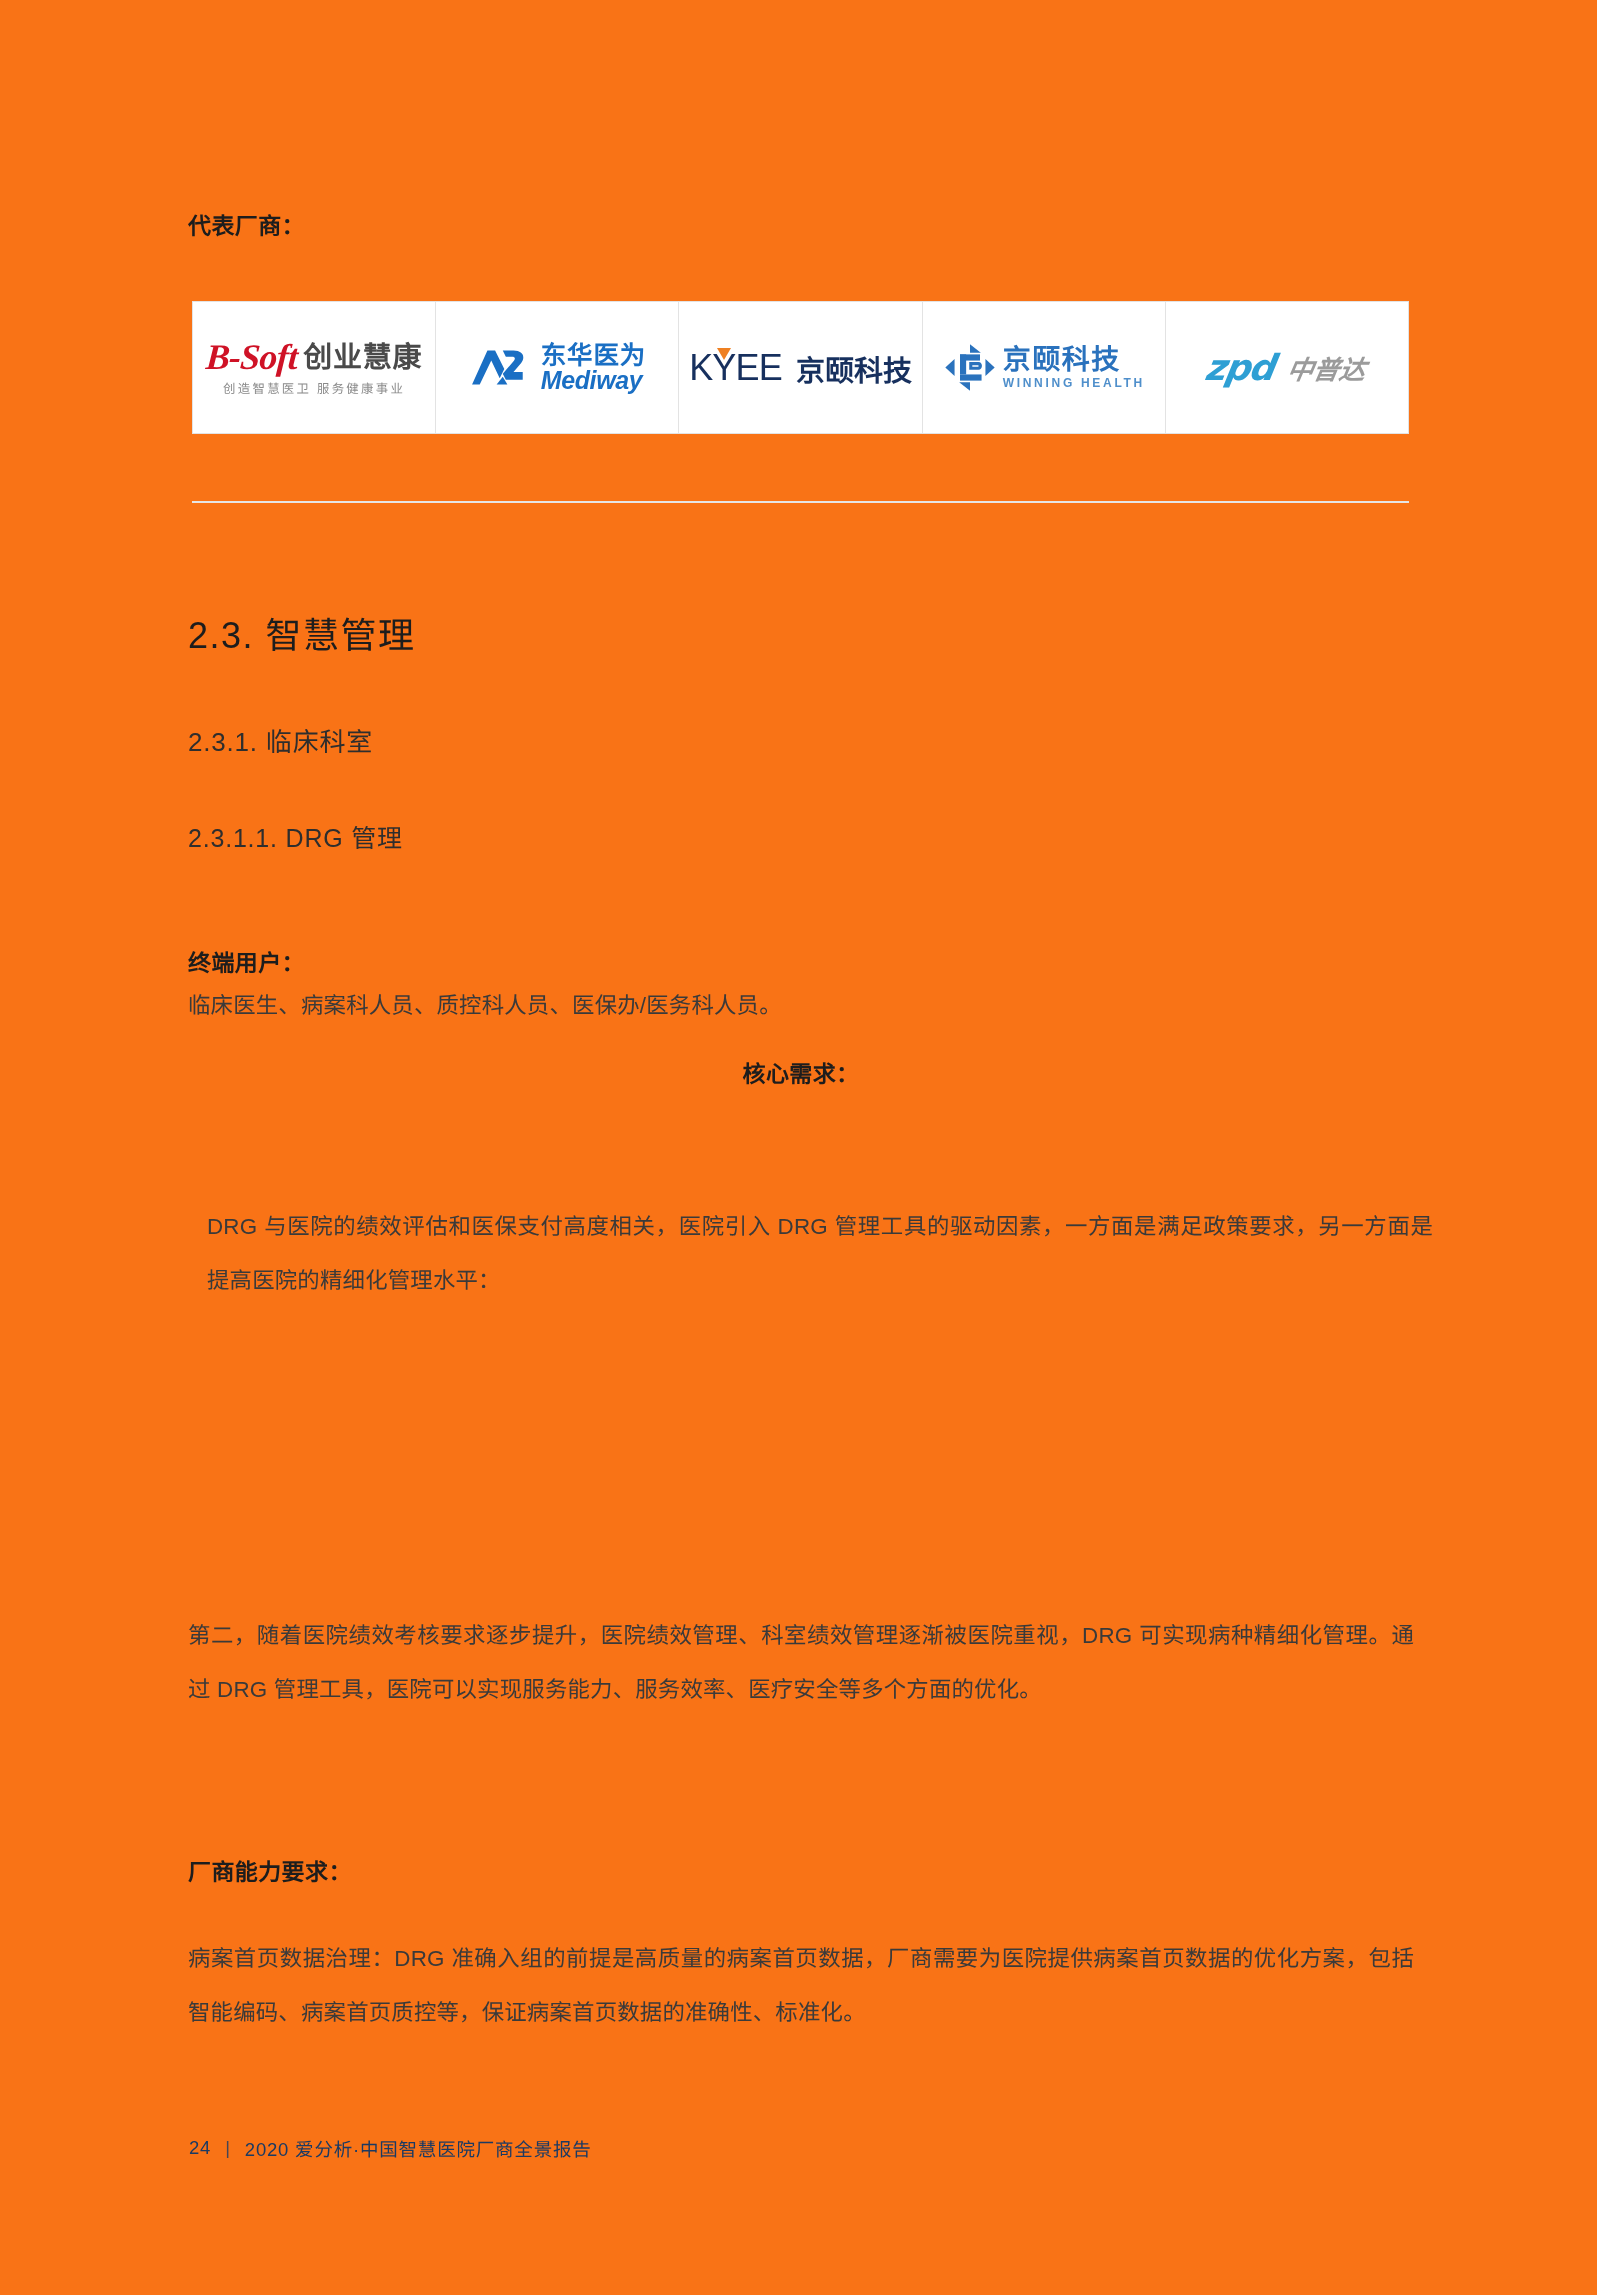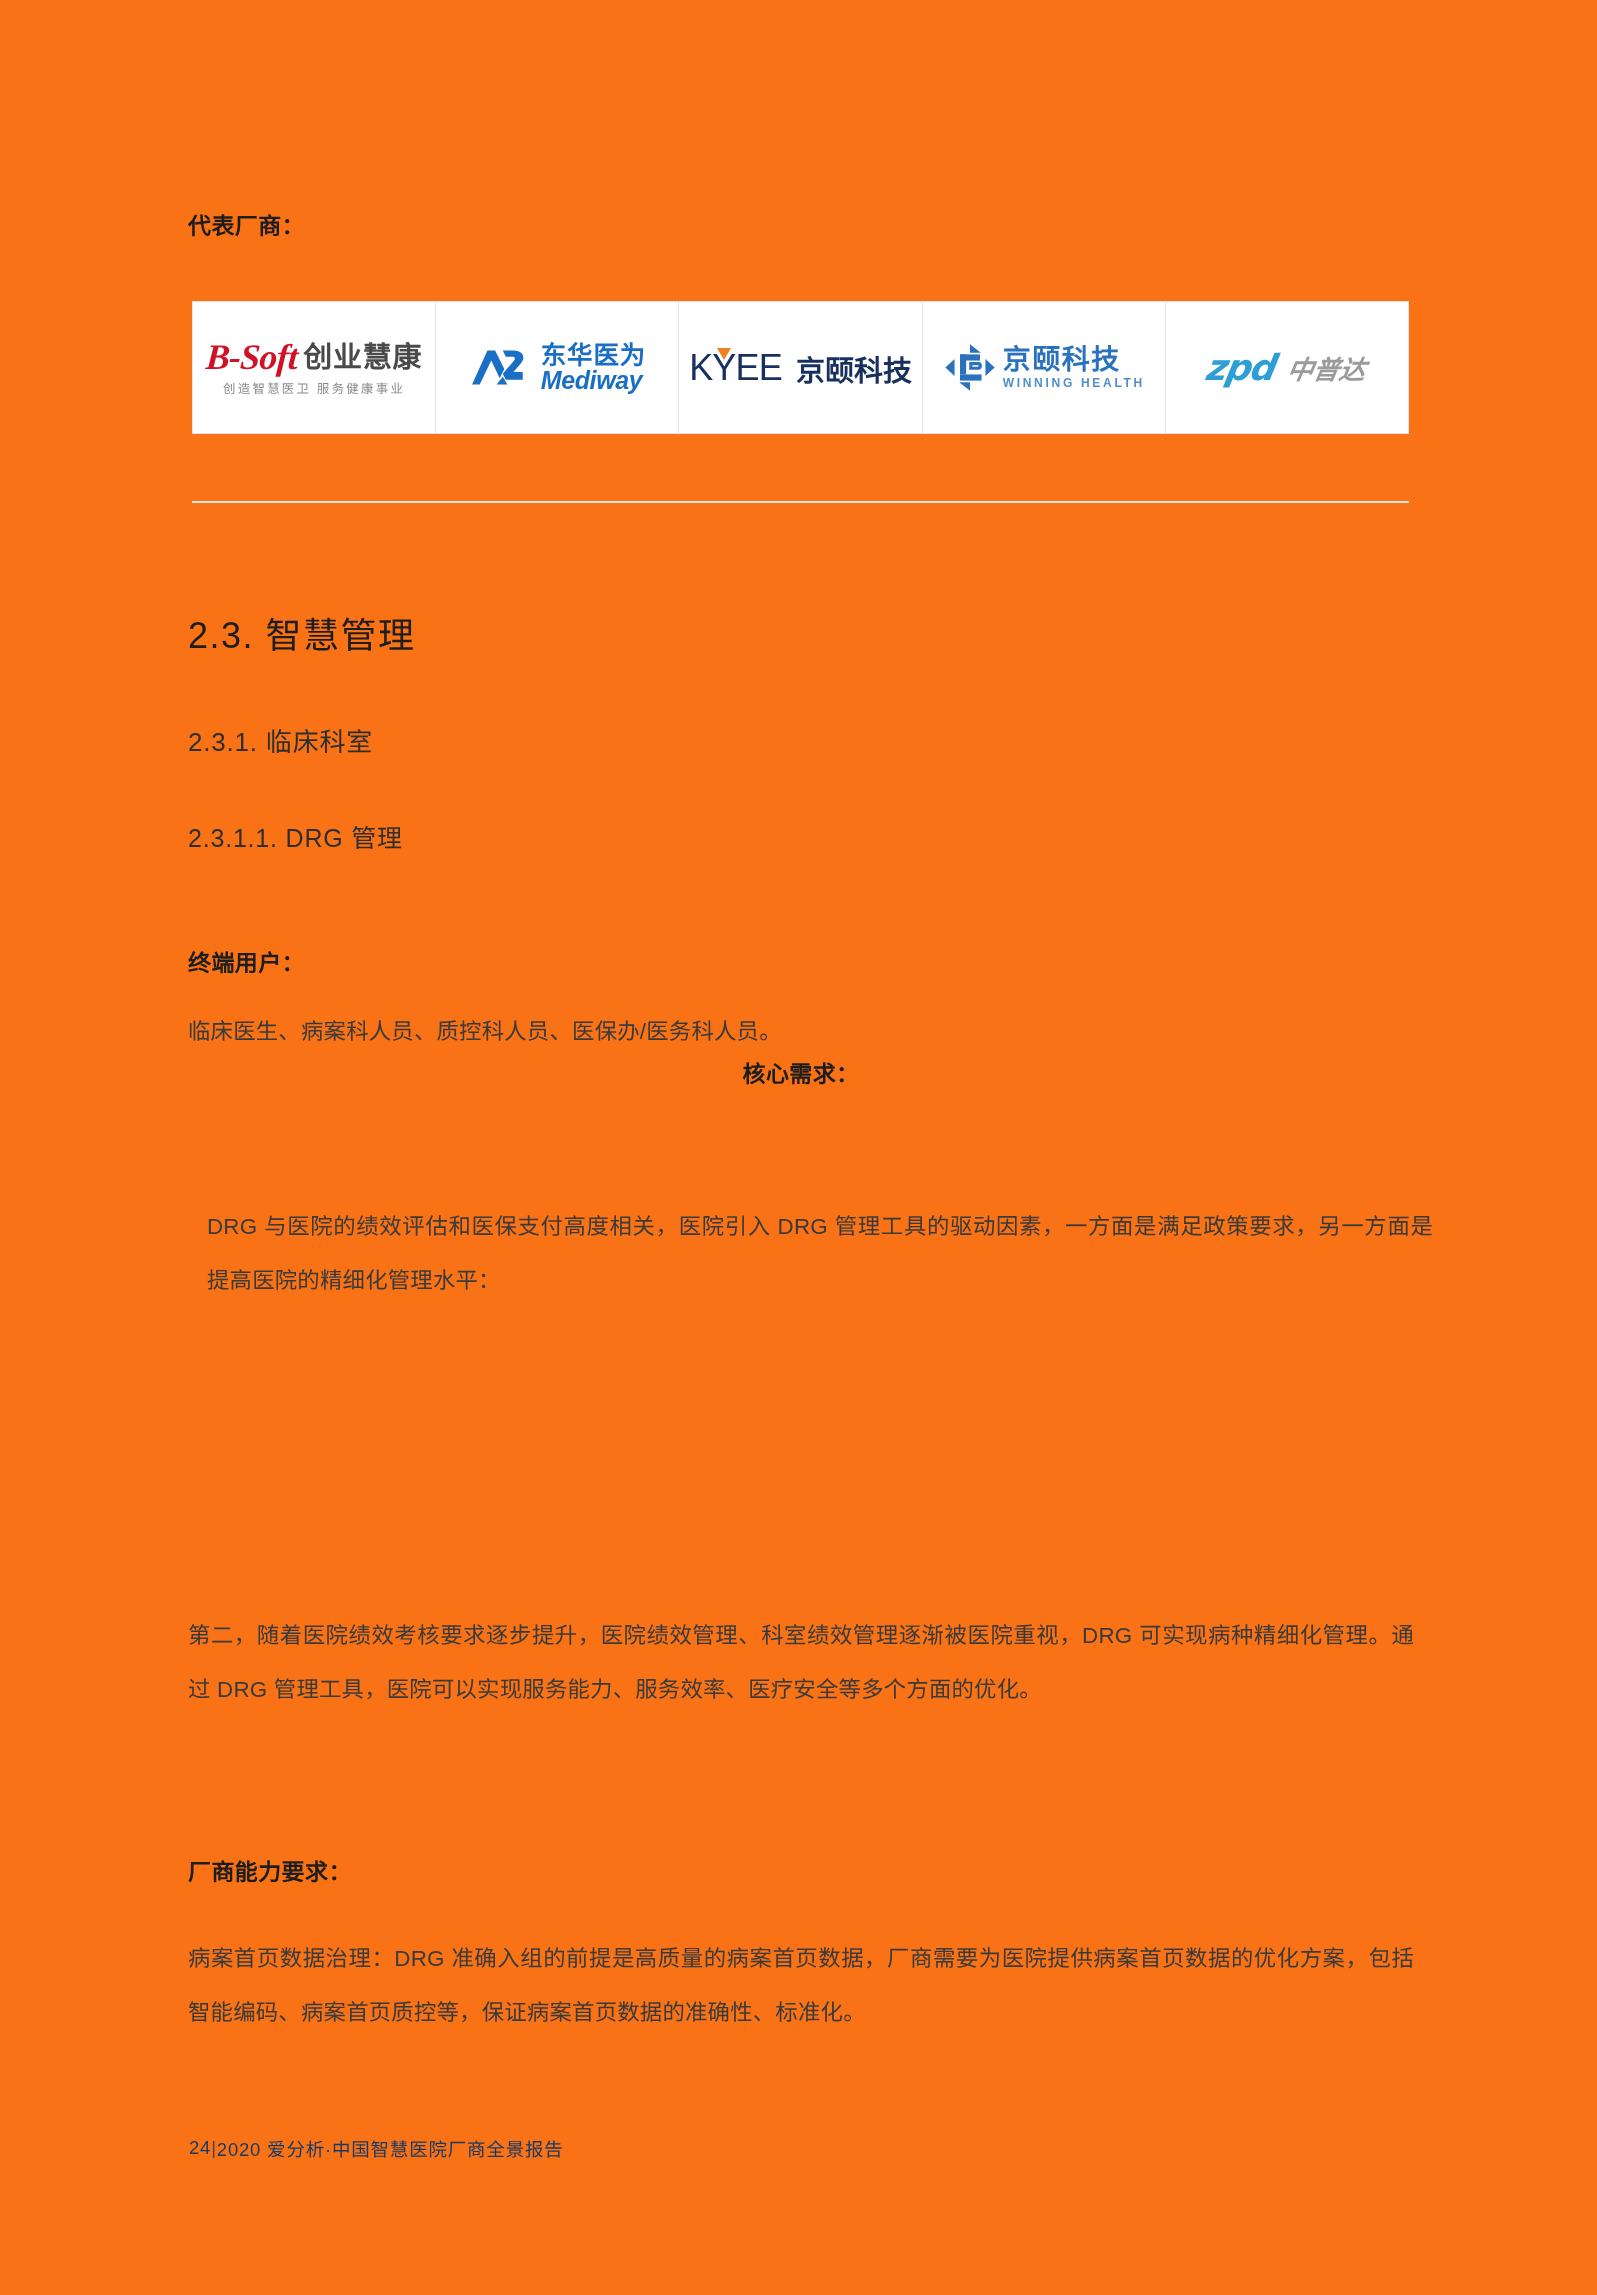--- a/index.html
+++ b/index.html
@@ -233,35 +233,36 @@
     font-size: 25px;
     font-weight: normal;
     color: #2e2e2e;
     letter-spacing: 0.8px;
   }
 
   
   .blk { position: absolute; left: 188px; width: 1226px; }
 
   #lbl-enduser  { top: 924px; margin-top: 20px; }
-  #p-enduser    { top: 1005px; }
+  #p-enduser    { top: 979px; }
   #lbl-core     { top: 1055px; text-align: center; }
   #p-core       { top: 1200px; margin-left: 19px; }
   #p-first      { top: 1346px; }
   #p-second     { top: 1609px; }
   #lbl-vendcap  { top: 1853px; }
   #p-vendcap    { top: 1932px; }
 
   
   .footer {
     position: absolute;
     left: 189px;
     top: 2135px;
     display: flex;
     align-items: center;
+    gap: 14px;
     font-size: 18.5px;
     color: #1b3a63;
     letter-spacing: 0.8px;
   }
   .footer .sep { color: #1b3a63; opacity: .8; }
 </style>
 </head>
 <body>
 
 <div class="page">

